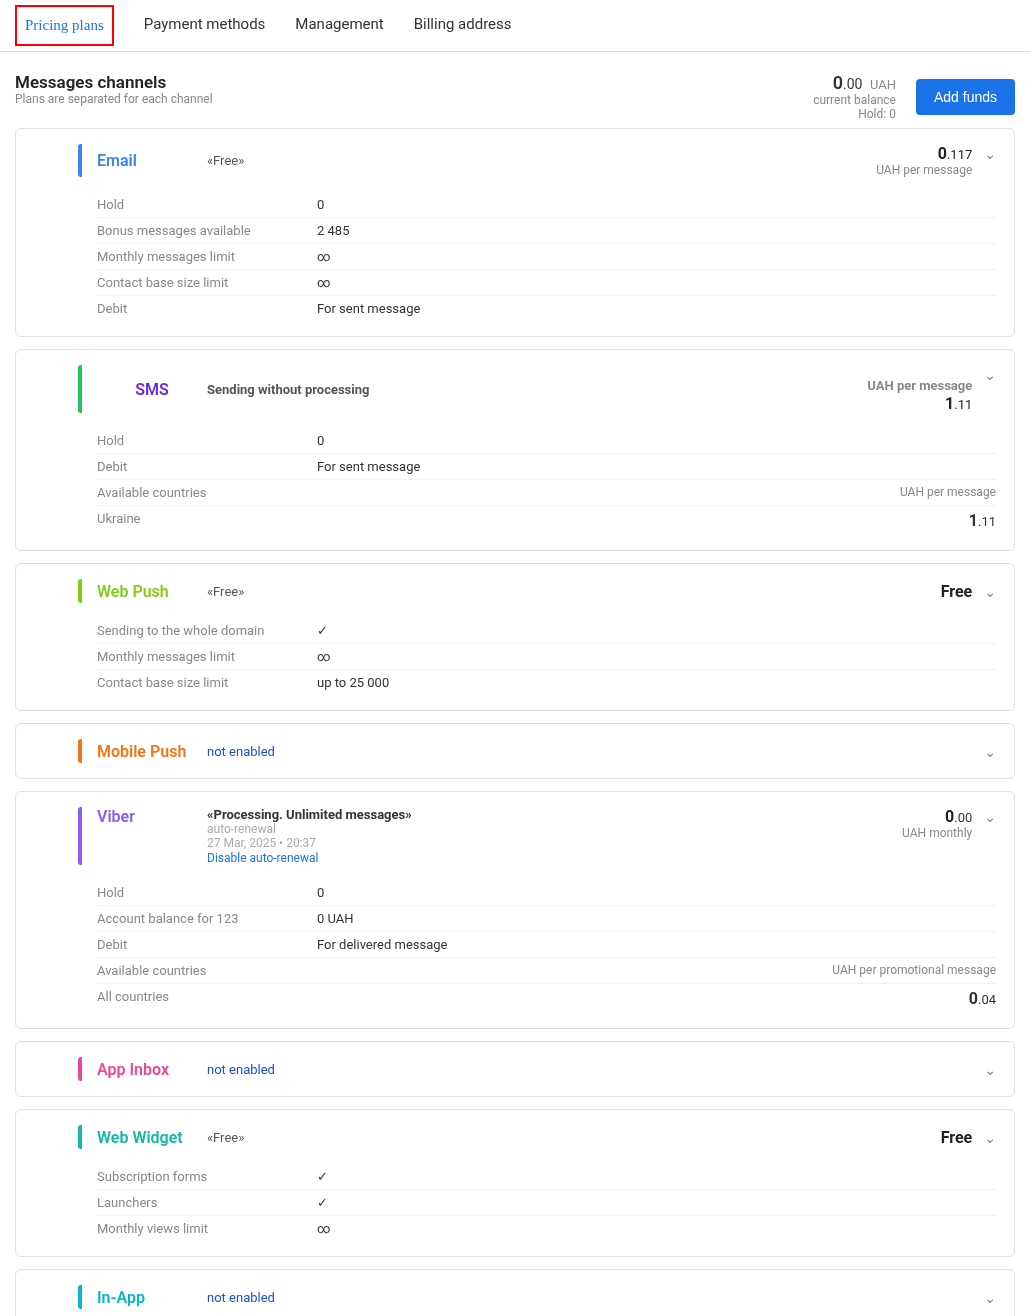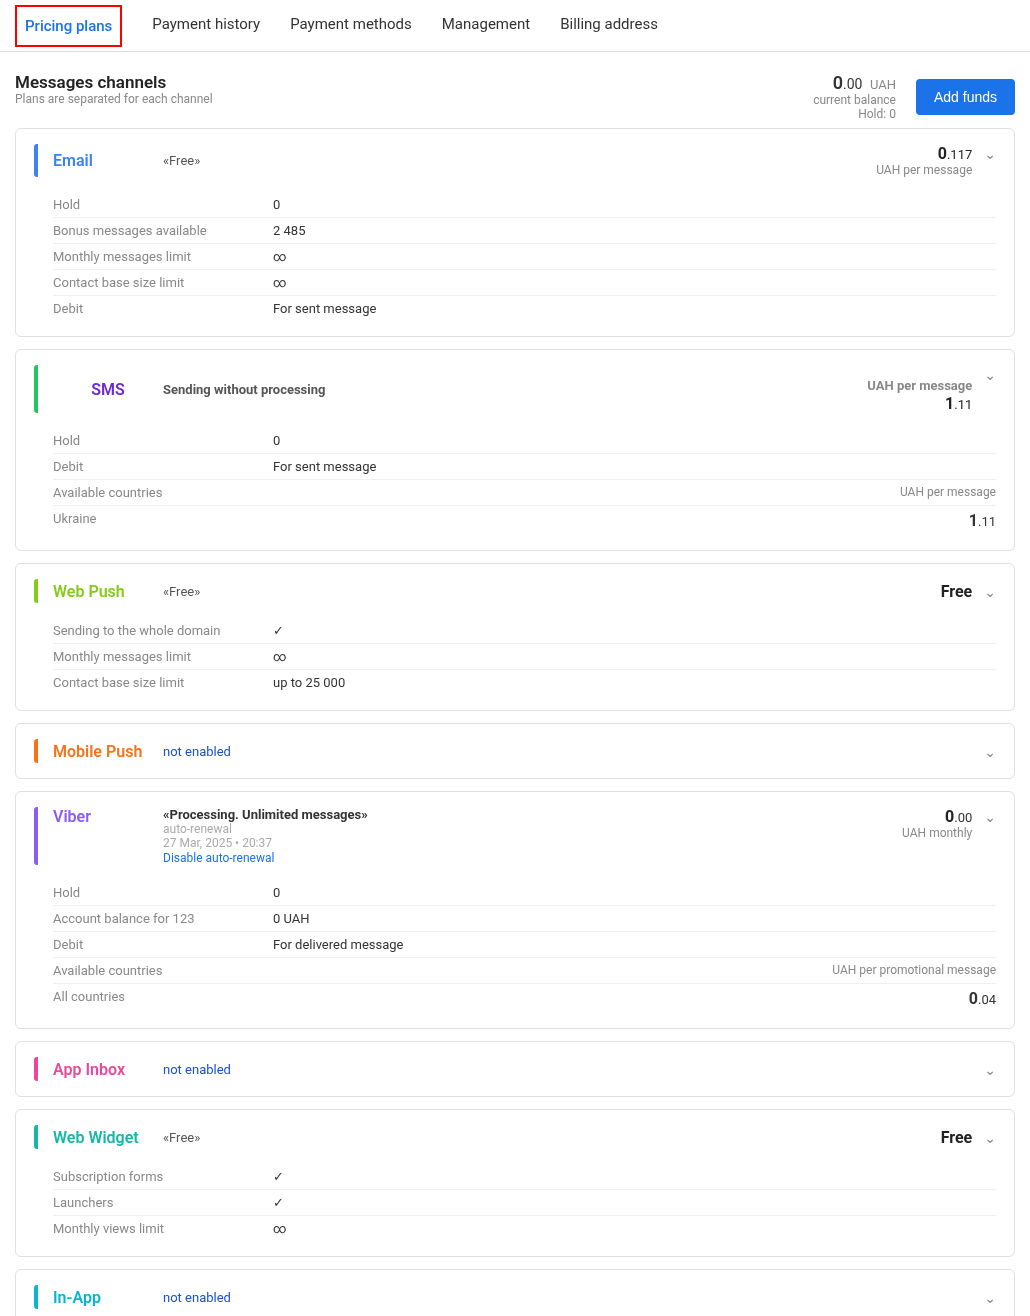--- a/index.html
+++ b/index.html
@@ -1,33 +1,33 @@
 <!DOCTYPE html>
 <html><head>
   <meta charset="utf-8">
   <style>
     * { box-sizing: border-box; margin: 0; padding: 0; }
     body { font-family: -apple-system, BlinkMacSystemFont, 'Segoe UI', Roboto, sans-serif; font-size: 14px; color: #333; background: #fff; width: 1030px; }
 
     .tabs { display: flex; align-items: center; border-bottom: 1px solid #ddd; padding: 0 15px; gap: 30px; }
     .tab { padding: 15px 0; font-size: 15px; cursor: pointer; color: #333; border-bottom: 3px solid transparent; white-space: nowrap; }
-    .tab.active { color: #1a73e8; border-bottom: 3px solid #1a73e8; font-weight: 500; border: 2px solid red; margin: 0; padding: 10px 8px; }
+    .tab.active { color: #1a73e8; border-bottom: 3px solid #1a73e8; font-weight: 500; border: 2px solid red; margin: 0; padding: 10px 8px; font-family: Liberation Serif, serif; }
 
     .content { padding: 20px 15px; }
     .section-title { font-size: 17px; font-weight: 600; color: #222; }
     .section-subtitle { font-size: 12px; color: #888; margin-bottom: 15px; }
 
     .balance-area { text-align: right; }
     .balance-amount { font-size: 18px; font-weight: 600; color: #333; }
     .balance-label { font-size: 12px; color: #888; }
     .balance-hold { font-size: 12px; color: #888; }
 
     .add-funds-btn { background: #1a73e8; color: #fff; border: none; border-radius: 4px; padding: 10px 18px; font-size: 14px; cursor: pointer; white-space: nowrap; margin-left: 15px; }
 
-    .channel-card { border: 1px solid #e0e0e0; border-radius: 6px; margin-bottom: 12px; overflow: hidden; }
+    .channel-card { border: 1px solid #e0e0e0; border-radius: 6px; margin-bottom: 12px; overflow: hidden; padding-left: 44px; }
 
     .channel-header { display: flex; align-items: center; padding: 15px 18px; cursor: pointer; }
     .channel-accent { width: 4px; align-self: stretch; border-radius: 3px 0 0 3px; margin-right: 15px; flex-shrink: 0; }
     .channel-name { font-size: 16px; font-weight: 600; min-width: 110px; }
     .channel-plan { font-size: 13px; color: #555; min-width: 160px; }
     .channel-plan.not-enabled { color: #1d4ed8; font-style: normal; }
     .channel-price { text-align: right; }
     .price-label { font-size: 12px; color: #888; }
     .chevron { font-size: 14px; color: #888; cursor: pointer; padding-top: 2px; }
     .price-free { font-size: 16px; font-weight: 700; color: #222; }
@@ -63,21 +63,20 @@
     .inapp-name { color: #06b6d4; }
 
     .header-row { display: flex; align-items: center; justify-content: space-between; margin-bottom: 7px; }
     .balance-btn-group { display: flex; align-items: center; gap: 5px; }
   </style>
 </head>
 <body>
 
 <div class="tabs">
 <div class="tab active">Pricing plans</div>
-    <div class="tab">Payment history</div>
     <div class="tab">Payment methods</div>
     <div class="tab">Management</div>
     <div class="tab">Billing address</div>
   </div>
 
 <div class="content">
 
   <div class="header-row">
     <div>
       <div class="section-title">Messages channels</div>

